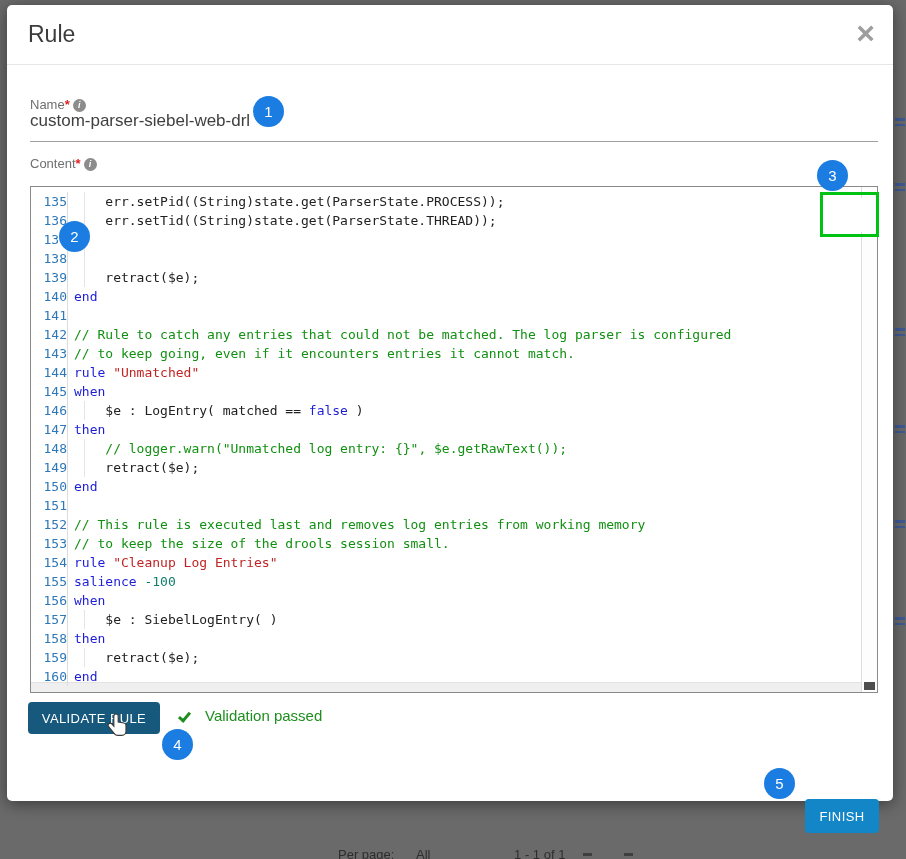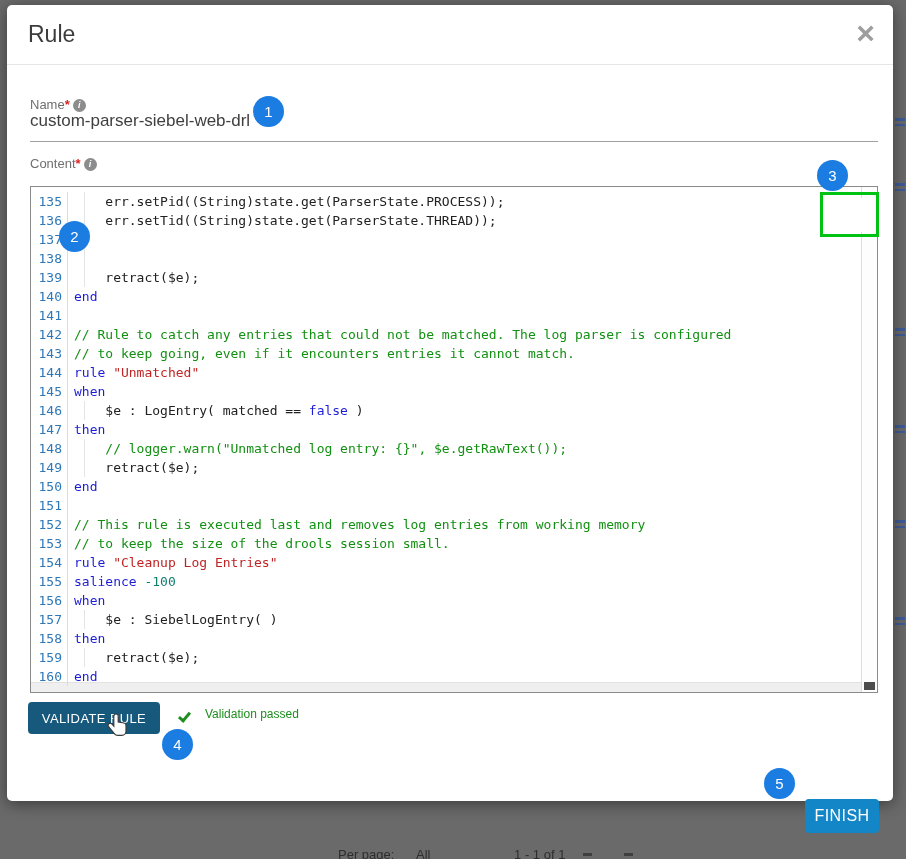--- a/index.html
+++ b/index.html
@@ -37,21 +37,21 @@
            color:#fff; font-size:15px; text-align:center; line-height:31px; z-index:30; }
   .hl-box { position:absolute; left:813px; top:187px; width:59px; height:45px;
             border:3px solid #00c213; z-index:25; pointer-events:none; }
 
   
   .editor { position:absolute; left:23px; top:181px; width:848px; height:507px;
             border:1px solid #8a8a8a; background:#fff; overflow:hidden;
             font-family:"DejaVu Sans Mono", monospace; font-size:13px; }
   .row { display:flex; height:19px; line-height:19px; white-space:pre; position:relative; z-index:1; }
   .row.partial { height:5px; overflow:hidden; }
-  .ln { flex:none; width:37px; text-align:right; padding-right:5px; color:#2e78b8;
+  .ln { flex:none; width:37px; text-align:right; color:#2e78b8;
         border-right:1px solid #dcdcdc; }
   .code { flex:1 1 auto; padding-left:6px; position:relative; overflow:hidden; }
   .guide { position:absolute; left:16px; top:0; bottom:0; width:1px; background:#e4e4e4; }
   .tk-d { color:#212121; } .tk-k { color:#1d1dd8; } .tk-s { color:#c02424; }
   .tk-c { color:#129012;text-align:center; } .tk-n { color:#0e7d6c; }
 
   .vscroll { position:absolute; top:0; right:0; bottom:0; width:16px; background:#fdfdfd;
              border-left:1px solid #ddd; z-index:5; }
   .vthumb { position:absolute; left:2px; right:2px; bottom:2px; height:8px; background:#4d4d4d; }
   .hscroll { position:absolute; left:0; right:16px; bottom:0; height:10px; background:#efefef;
@@ -68,24 +68,24 @@
 
   
   .validate-btn { position:absolute; left:21px; top:697px; width:132px; height:32px;
                   background:#16597c; color:#fff; border:none; border-radius:4px;
                   font-size:13px; letter-spacing:.4px; cursor:pointer; font-family:inherit; }
   .hand-cursor { position:absolute; left:98px; top:708px; z-index:35; pointer-events:none; }
   .check-ic { position:absolute; left:172px; top:705px; width:17px; height:13px; }
   .check-ic i { position:absolute; left:2px; top:0; width:7px; height:12px;
                 border-right:3px solid #1e8e1e; border-bottom:3px solid #1e8e1e;
                 transform:rotate(40deg); }
-  .valid-text { position:absolute; left:198px; top:702px; font-size:12px; color:#1e8e1e; }
+  .valid-text { position:absolute; left:198px; top:702px; font-size:15px; color:#1e8e1e; }
   .finish-btn { position:absolute; left:798px; top:794px; width:74px; height:34px;
                 background:#1286c6; color:#fff; border:none; border-radius:4px;
-                font-size:16px; letter-spacing:.4px; cursor:pointer; font-family:inherit; }
+                font-size:13px; letter-spacing:.4px; cursor:pointer; font-family:inherit; }
 </style>
 </head>
 <body>
 
 <div class="backdrop">
   <div class="bg-frag" style="top:118px"></div>
   <div class="bg-frag" style="top:183px"></div>
   <div class="bg-frag" style="top:328px"></div>
   <div class="bg-frag" style="top:425px"></div>
   <div class="bg-frag" style="top:520px"></div>

